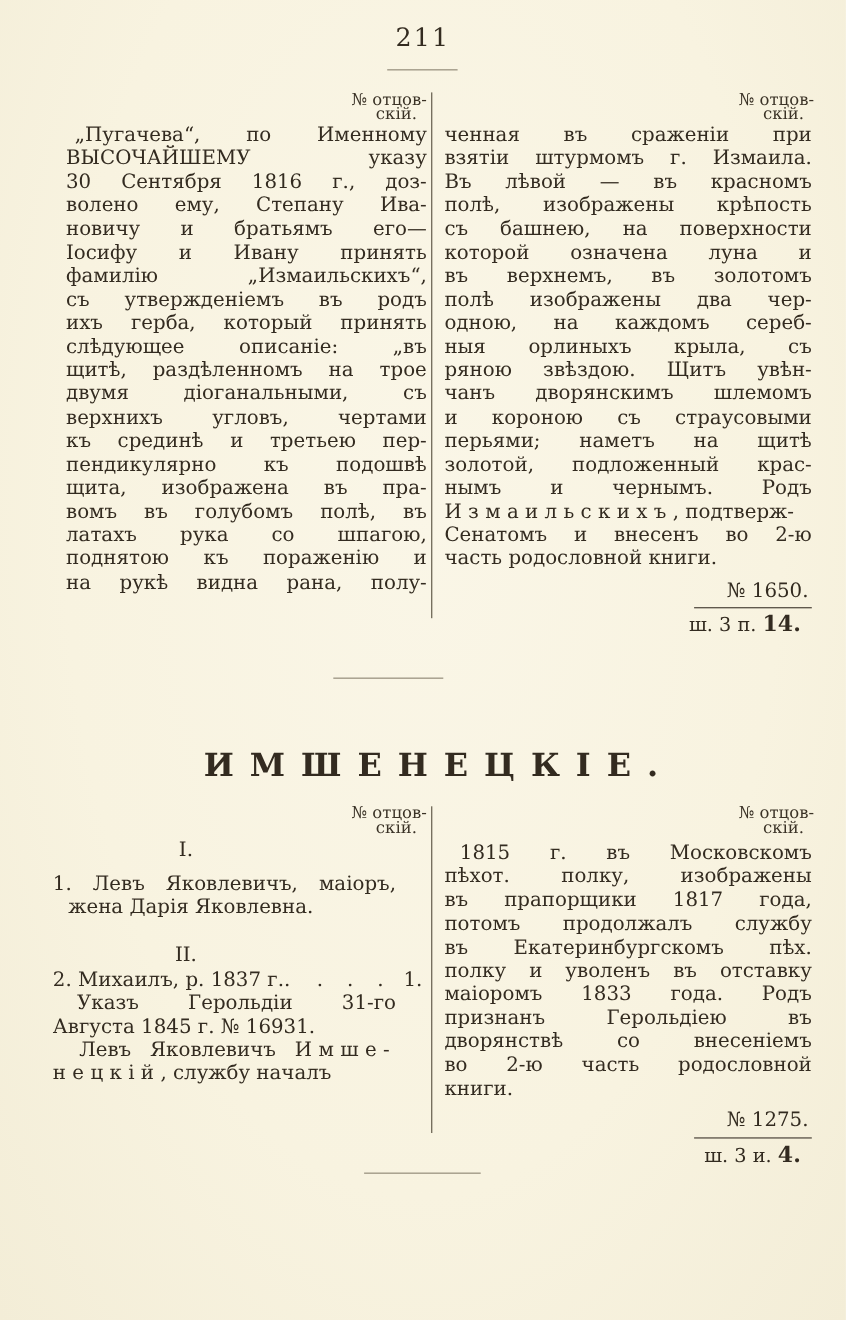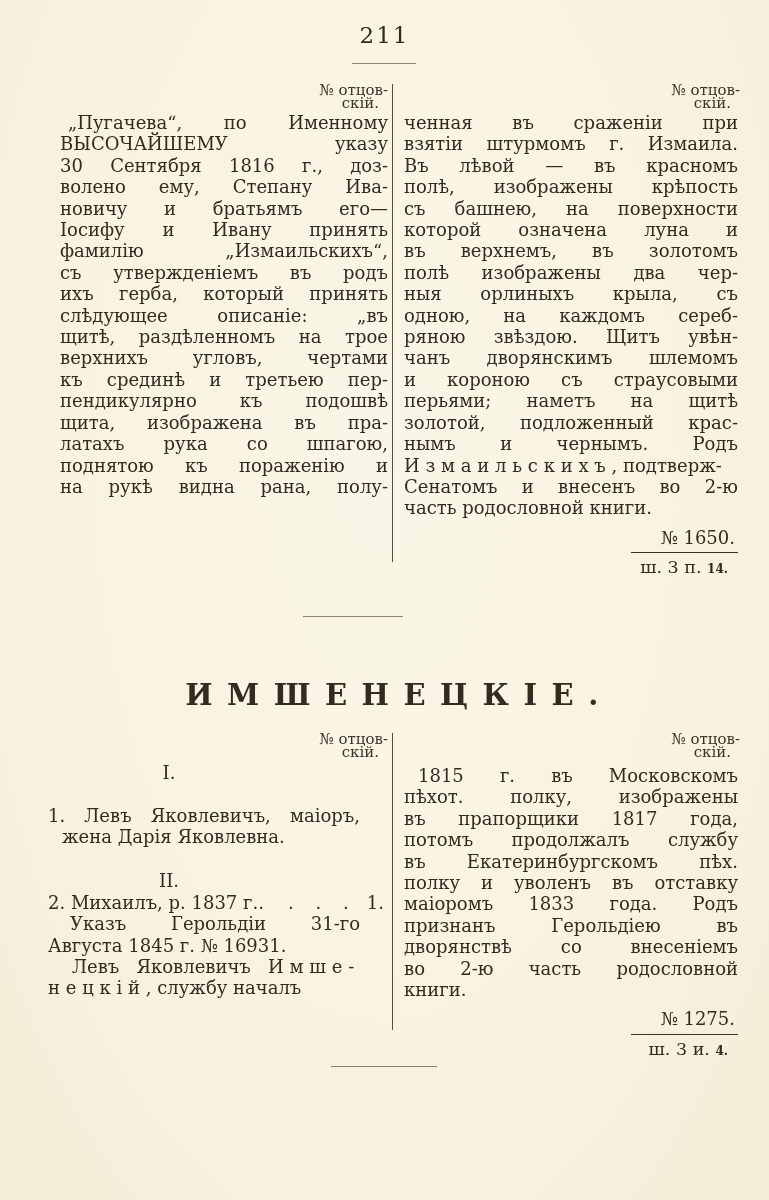--- a/index.html
+++ b/index.html
@@ -45,32 +45,32 @@
   .sperrung{letter-spacing:0.32em;}
   .spline{text-align:left;}
   .heading{
     position:absolute;top:678px;left:0;width:769px;
     text-align:center;font-size:29px;font-weight:bold;
     letter-spacing:0.5em;padding-left:0.5em;
   }
   .roman{text-align:center;padding-right:100px;height:21px;}
   .roman-2{margin-top:22px;}
   .narrow{width:312px;}
-  .entry1{margin-top:22px;}
+  .entry1{margin-top:10px;}
   .entry1 .tline-last{padding-left:14px;}
   .entry2{margin-top:1px;display:flex;align-items:baseline;}
   .e2-dots{flex:1;text-align:center;word-spacing:16px;padding-left:6px;}
   .e2-ref{padding-right:6px;}
   .bio{}
   .bio .bl1{text-align:justify;text-align-last:justify;text-indent:24px;}
   .bio .bl2{text-align:left;}
   .ref{text-align:right;margin-top:8px;}
   .ref-num{display:inline-block;border-bottom:1.4px solid #3b332a;padding:0 3px 4px 30px;}
   .ref-code{margin-top:4px;padding-right:10px;font-size:17.5px;}
-  .ref-bold{font-weight:bold;font-size:12px;}
+  .ref-bold{font-weight:bold;font-size:20px;}
 </style>
 </head>
 <body>
 
 <div class="page">
 
   <div class="pagenum">211</div>
   <div class="rule rule-pagenum"></div>
 
   <div class="collabel collabel-1">
@@ -88,41 +88,43 @@
       <div class="tline">ВЫСОЧАЙШЕМУ указу</div>
       <div class="tline">30 Сентября 1816 г., доз-</div>
       <div class="tline">волено ему, Степану Ива-</div>
       <div class="tline">новичу и братьямъ его—</div>
       <div class="tline">Іосифу и Ивану принять</div>
       <div class="tline">фамилію „Измаильскихъ“,</div>
       <div class="tline">съ утвержденіемъ въ родъ</div>
       <div class="tline">ихъ герба, который принять</div>
       <div class="tline">слѣдующее описаніе: „въ</div>
       <div class="tline">щитѣ, раздѣленномъ на трое</div>
+      <div class="tline">двумя діоганальными, съ</div>
       <div class="tline">верхнихъ угловъ, чертами</div>
       <div class="tline">къ срединѣ и третьею пер-</div>
       <div class="tline">пендикулярно къ подошвѣ</div>
       <div class="tline">щита, изображена въ пра-</div>
+      <div class="tline">вомъ въ голубомъ полѣ, въ</div>
       <div class="tline">латахъ рука со шпагою,</div>
       <div class="tline">поднятою къ пораженію и</div>
       <div class="tline">на рукѣ видна рана, полу-</div>
     </div>
 
   <div class="col col-s1-right">
     <div>
         <div class="tline">ченная въ сраженіи при</div>
         <div class="tline">взятіи штурмомъ г. Измаила.</div>
         <div class="tline">Въ лѣвой — въ красномъ</div>
         <div class="tline">полѣ, изображены крѣпость</div>
         <div class="tline">съ башнею, на поверхности</div>
         <div class="tline">которой означена луна и</div>
         <div class="tline">въ верхнемъ, въ золотомъ</div>
         <div class="tline">полѣ изображены два чер-</div>
+        <div class="tline">одною, на каждомъ сереб-</div>
         <div class="tline">ныя орлиныхъ крыла, съ</div>
-        <div class="tline">одною, на каждомъ сереб-</div>
         <div class="tline">ряною звѣздою. Щитъ увѣн-</div>
         <div class="tline">чанъ дворянскимъ шлемомъ</div>
         <div class="tline">и короною съ страусовыми</div>
         <div class="tline">перьями; наметъ на щитѣ</div>
         <div class="tline">золотой, подложенный крас-</div>
         <div class="tline">нымъ и чернымъ. Родъ</div>
       </div>
     <div class="spline">
       <span class="sperrung">Измаильскихъ</span><span>, подтверж-</span>
     </div>

